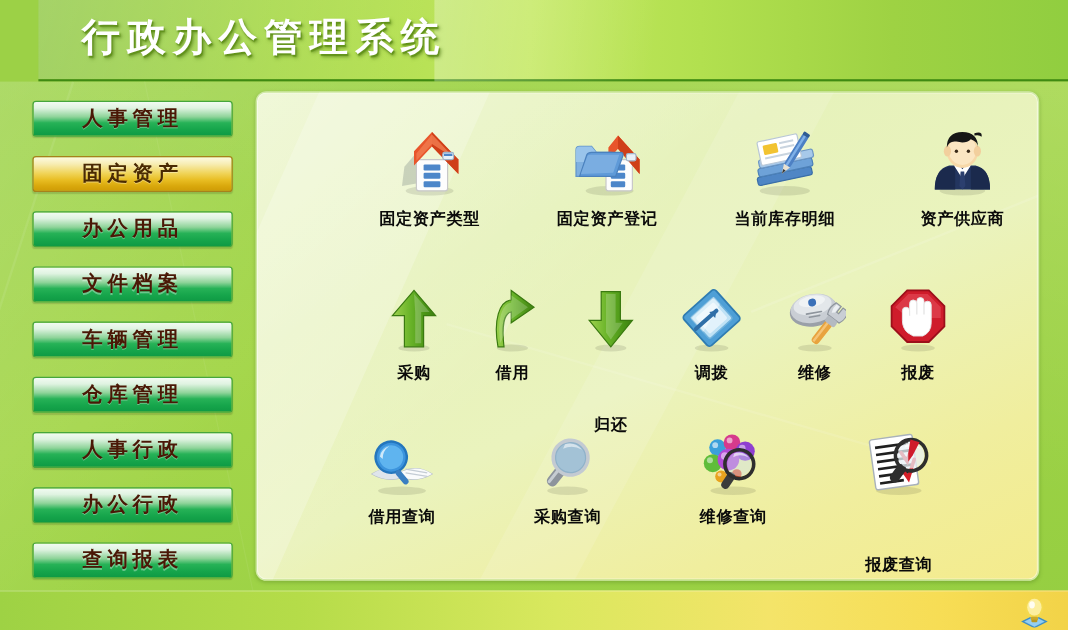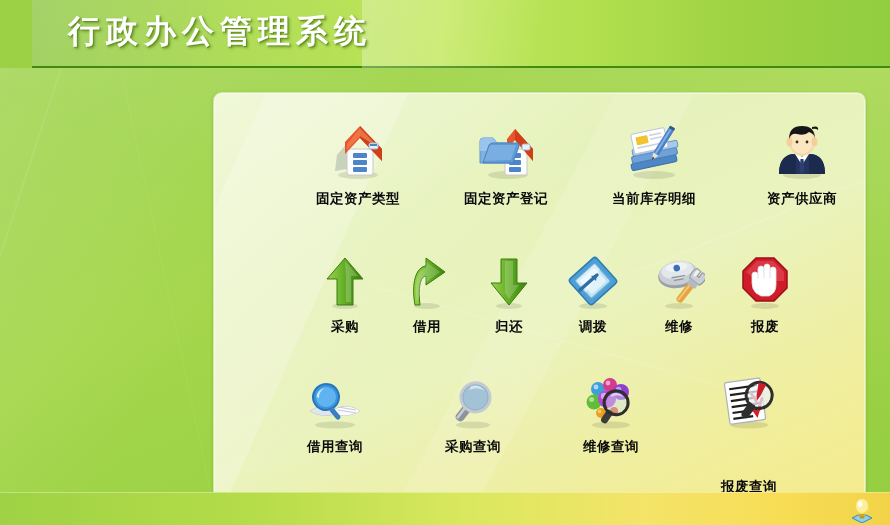--- a/index.html
+++ b/index.html
@@ -58,21 +58,21 @@
     box-shadow:0 1px 1px rgba(0,0,0,.14);
   }
   .nav-btn.selected{
     background:linear-gradient(180deg,#fdfbe2 0%,#f7edb4 20%,#f0d458 48%,#e8bd22 68%,#d9a80c 86%,#cf9c06 100%);
     border:1px solid #a6821a;
     color:#4a2a02;
   }
 
   
   .panel{
-    position:absolute;left:213px;top:92px;width:653px;height:408px;
+    position:absolute;left:213px;top:76px;width:653px;height:408px;
     border-radius:9px;
     border:1px solid #cfe8a6;
     box-sizing:border-box;
     background:
       linear-gradient(135deg, rgba(255,255,255,.35) 0%, rgba(255,255,255,0) 42%),
       linear-gradient(155deg,#e8f4c4 0%,#e6f2bb 30%,#eaf3bd 55%,#f0ee9e 80%,#f4eb8c 100%);
     box-shadow:inset 0 0 0 1px rgba(255,255,255,.45), 0 1px 3px rgba(60,100,20,.25);
     overflow:hidden;
   }
   .panel .shine{position:absolute;background:rgba(255,255,255,.22);pointer-events:none;}
@@ -111,20 +111,31 @@
 
   <div class="header">
     <div class="app-title">行政办公管理系统</div>
   </div>
 
   <div class="body-bg">
     <div class="ray" style="left:60px;top:0;width:2px;height:455px;transform:rotate(18deg);transform-origin:top left;opacity:.5;"></div>
     <div class="ray" style="left:120px;top:0;width:1px;height:455px;transform:rotate(-12deg);transform-origin:top left;opacity:.4;"></div>
   </div>
 
+  <div class="sidebar">
+    <div class="nav-btn" style="top:14px;">人事管理</div>
+    <div class="nav-btn selected" style="top:60px;">固定资产</div>
+    <div class="nav-btn" style="top:106px;">办公用品</div>
+    <div class="nav-btn" style="top:152px;">文件档案</div>
+    <div class="nav-btn" style="top:198px;">车辆管理</div>
+    <div class="nav-btn" style="top:244px;">仓库管理</div>
+    <div class="nav-btn" style="top:290px;">人事行政</div>
+    <div class="nav-btn" style="top:336px;">办公行政</div>
+    <div class="nav-btn" style="top:382px;">查询报表</div>
+  </div>
 
   <div class="panel">
 
     <div class="shine" style="left:-40px;top:-60px;width:130px;height:560px;transform:rotate(24deg);"></div>
     <div class="shine" style="left:300px;top:-120px;width:70px;height:640px;transform:rotate(28deg);opacity:.55;"></div>
     <div class="shine" style="left:400px;top:120px;width:330px;height:2px;transform:rotate(-22deg);opacity:.6;"></div>
     <div class="shine" style="left:150px;top:250px;width:420px;height:2px;transform:rotate(16deg);opacity:.5;"></div>
 
     <div class="icon-row" style="top:28px;padding-left:96px;gap:52px;">
 
@@ -248,21 +259,21 @@
                 <stop offset="100%" stop-color="#3f8211"></stop>
               </linearGradient>
             </defs>
             <path d="M12,50 C8,28 13,12 23,11 L23,3 L42,17 L23,30 L23,21 C17,22 15,33 17,50 Z" fill="url(#gCv)" stroke="#3a7a10" stroke-width="1"></path>
             <path d="M14,47 C11,28 15,14 23,13 L23,7 L37,17 L23,27" fill="#ffffff" opacity=".20"></path>
           </svg>
         </span>
         <span class="icon-label">借用</span>
       </div>
 
-      <div class="icon-cell" style="width:50px;">
+      <div class="icon-cell" style="width:50px;gap:43px;">
         <span class="icon-art">
           <svg width="48" height="56" viewBox="0 0 48 56">
             <ellipse cx="24" cy="51" rx="13" ry="3" fill="#000" opacity=".10"></ellipse>
             <defs>
               <linearGradient id="gDn" x1="0" y1="0" x2="1" y2="0">
                 <stop offset="0%" stop-color="#9fd14e"></stop>
                   <stop offset="40%" stop-color="#6bb52a"></stop>
                 <stop offset="78%" stop-color="#4a9516"></stop>
                   <stop offset="100%" stop-color="#3d7f11"></stop>
               </linearGradient>

